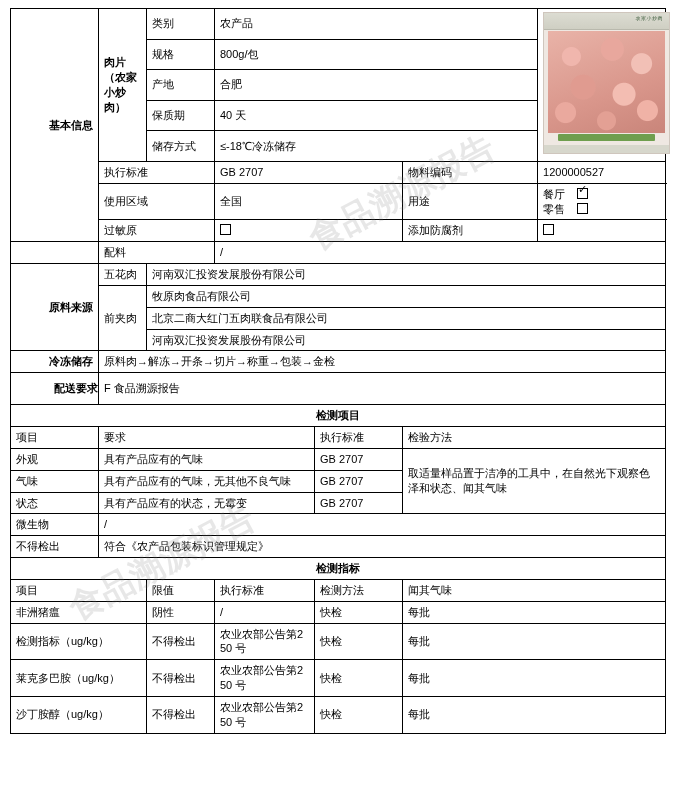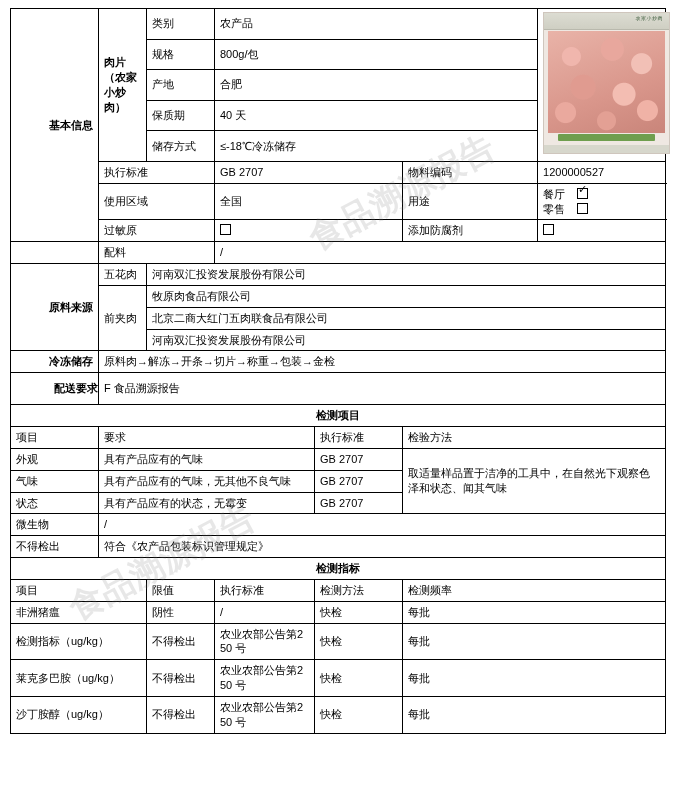--- a/index.html
+++ b/index.html
@@ -294,21 +294,21 @@
     </tr>
 
     <tr>
       <td class="sect-title" colspan="7">检测指标</td>
     </tr>
     <tr>
       <td class="center" colspan="2">项目</td>
       <td class="center">限值</td>
       <td class="center">执行标准</td>
       <td class="center">检测方法</td>
-      <td class="center" colspan="2">检测频率</td>
+      <td class="center" colspan="2">闻其气味</td>
     </tr>
     <tr>
       <td class="center" colspan="2">非洲猪瘟</td>
       <td class="center">阴性</td>
       <td class="center">/</td>
       <td class="center">快检</td>
       <td class="center" colspan="2">每批</td>
     </tr>
     <tr>
       <td class="center" colspan="2">检测指标（ug/kg）</td>

